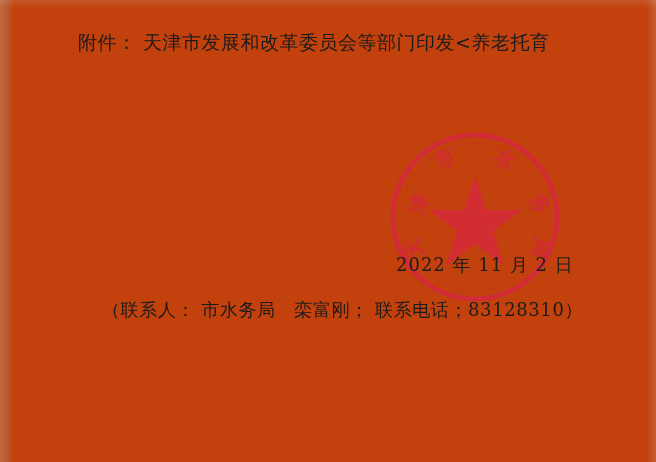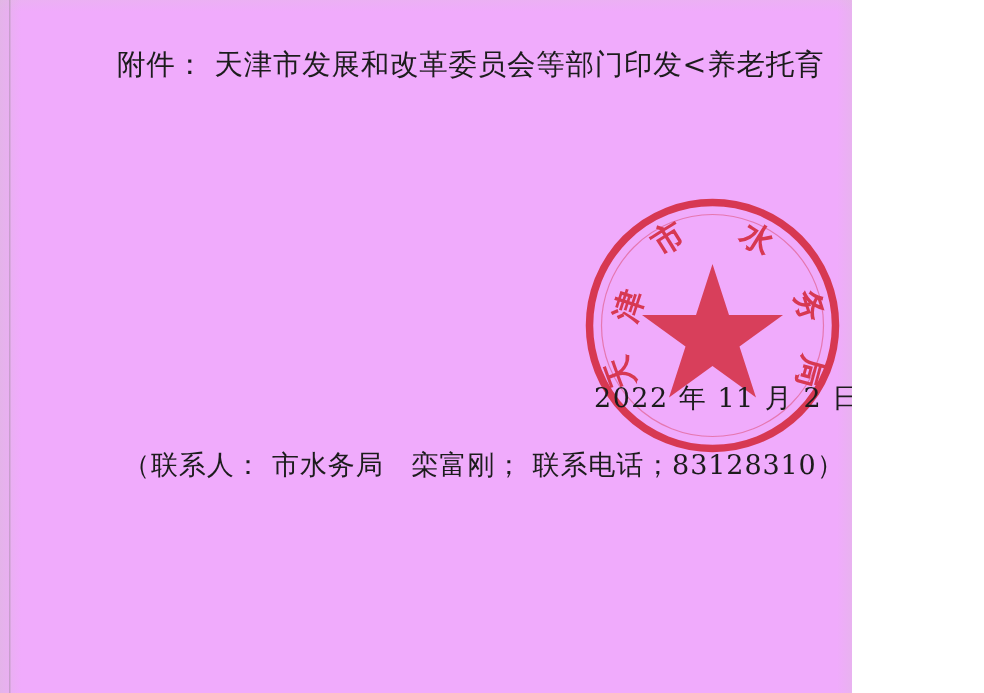--- a/index.html
+++ b/index.html
@@ -8,23 +8,23 @@
   }
   body {
     width: 656px;
     height: 462px;
     background: #ffffff;
     font-family: "DejaVu Serif", "Liberation Serif", serif;
     overflow: hidden;
   }
   #page {
     position: relative;
-    width: 568px;
+    width: 656px;
     height: 462px;
-    background: #f0abfc;
+    background: #c2410c;
     overflow: hidden;
   }
   
   #page::before {
     content: "";
     position: absolute;
     inset: 0;
     background:
       linear-gradient(90deg, rgba(200,198,190,0.30) 0px, rgba(255,255,255,0) 14px),
       linear-gradient(270deg, rgba(205,203,196,0.22) 0px, rgba(255,255,255,0) 10px),
@@ -56,21 +56,21 @@
     top: 80px;
     font-size: 19px;
   }
   #date-line {
     left: 396px;
     top: 253px;
     font-size: 18px;
     letter-spacing: 1px;
   }
   #contact-line {
-    left: 82px;
+    left: 102px;
     top: 298px;
     font-size: 18px;
     letter-spacing: 0.6px;
   }
 
   
   #seal {
     position: absolute;
     left: 386px;
     top: 128px;

